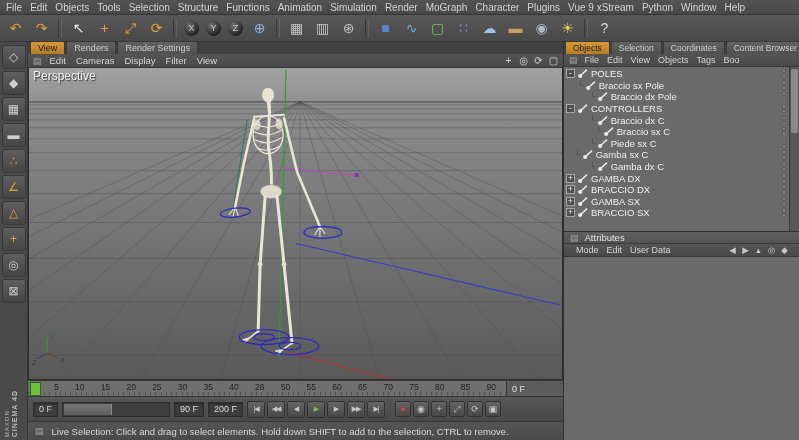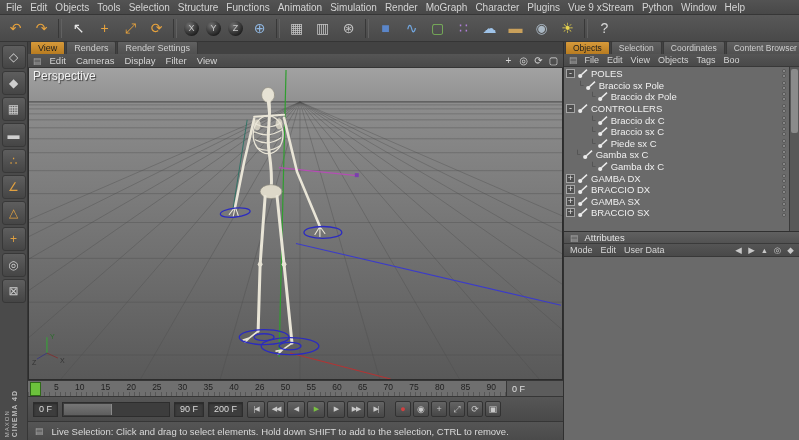--- a/index.html
+++ b/index.html
@@ -102,21 +102,21 @@
   .lbl { overflow:hidden; }
   .dots { margin-left:auto; margin-right:3px; display:flex; flex-direction:column; gap:1px; flex:none; }
   .dot { width:4px; height:4px; border-radius:50%; background:#9c9c9c; border:1px solid #555; }
   .tree-scroll { width:10px; background:#585858; border-left:1px solid #3a3a3a; position:relative; }
   .tree-scroll .thumb { position:absolute; top:2px; left:1px; right:1px; height:64px; background:#8b8b8b; border-radius:2px; }
 
   .attr-header { height:13px; background:linear-gradient(#606060,#525252); border-top:1px solid #303030;
                  border-bottom:1px solid #3a3a3a; display:flex; align-items:center; gap:3px; padding:0 3px;
                  font-size:9.5px; color:#e6e6e6; }
   .attr-menu { height:13px; background:linear-gradient(#555,#494949); border-bottom:1px solid #383838;
-               display:flex; align-items:center; font-size:9px; padding:0 2px; }
+               display:flex; align-items:center; font-size:9px; padding:0 8px; }
   .attr-menu .mi { padding:0 4px; }
   .aicon { width:13px; text-align:center; color:#c8c8c8; font-size:8.5px; }
   .attr-empty { flex:1; background:#6a6a6a; }
 </style>
 </head>
 <body>
 
 <div class="menubar">
 
 <span class="mi">File</span>
@@ -572,21 +572,21 @@
                 <line x1="4.4" y1="6.8" x2="10" y2="1.6" stroke="#ececec" stroke-width="1.5"></line>
               </svg>
             </span>
             <span class="lbl">Braccio dx C</span>
             <span class="dots">
               <span class="dot"></span>
               <span class="dot"></span>
             </span>
           </div>
 
-          <div class="row child" style="padding-left: 15px;">
+          <div class="row child" style="padding-left: 21px;">
             <span class="exp"></span>
             <span class="conn">└</span>
             <span class="jicon">
               <svg width="12" height="11" viewBox="0 0 12 11">
                 <circle cx="3.2" cy="8" r="2.1" fill="#ececec"></circle>
                 <line x1="4.4" y1="6.8" x2="10" y2="1.6" stroke="#ececec" stroke-width="1.5"></line>
               </svg>
             </span>
             <span class="lbl">Braccio sx C</span>
             <span class="dots">

